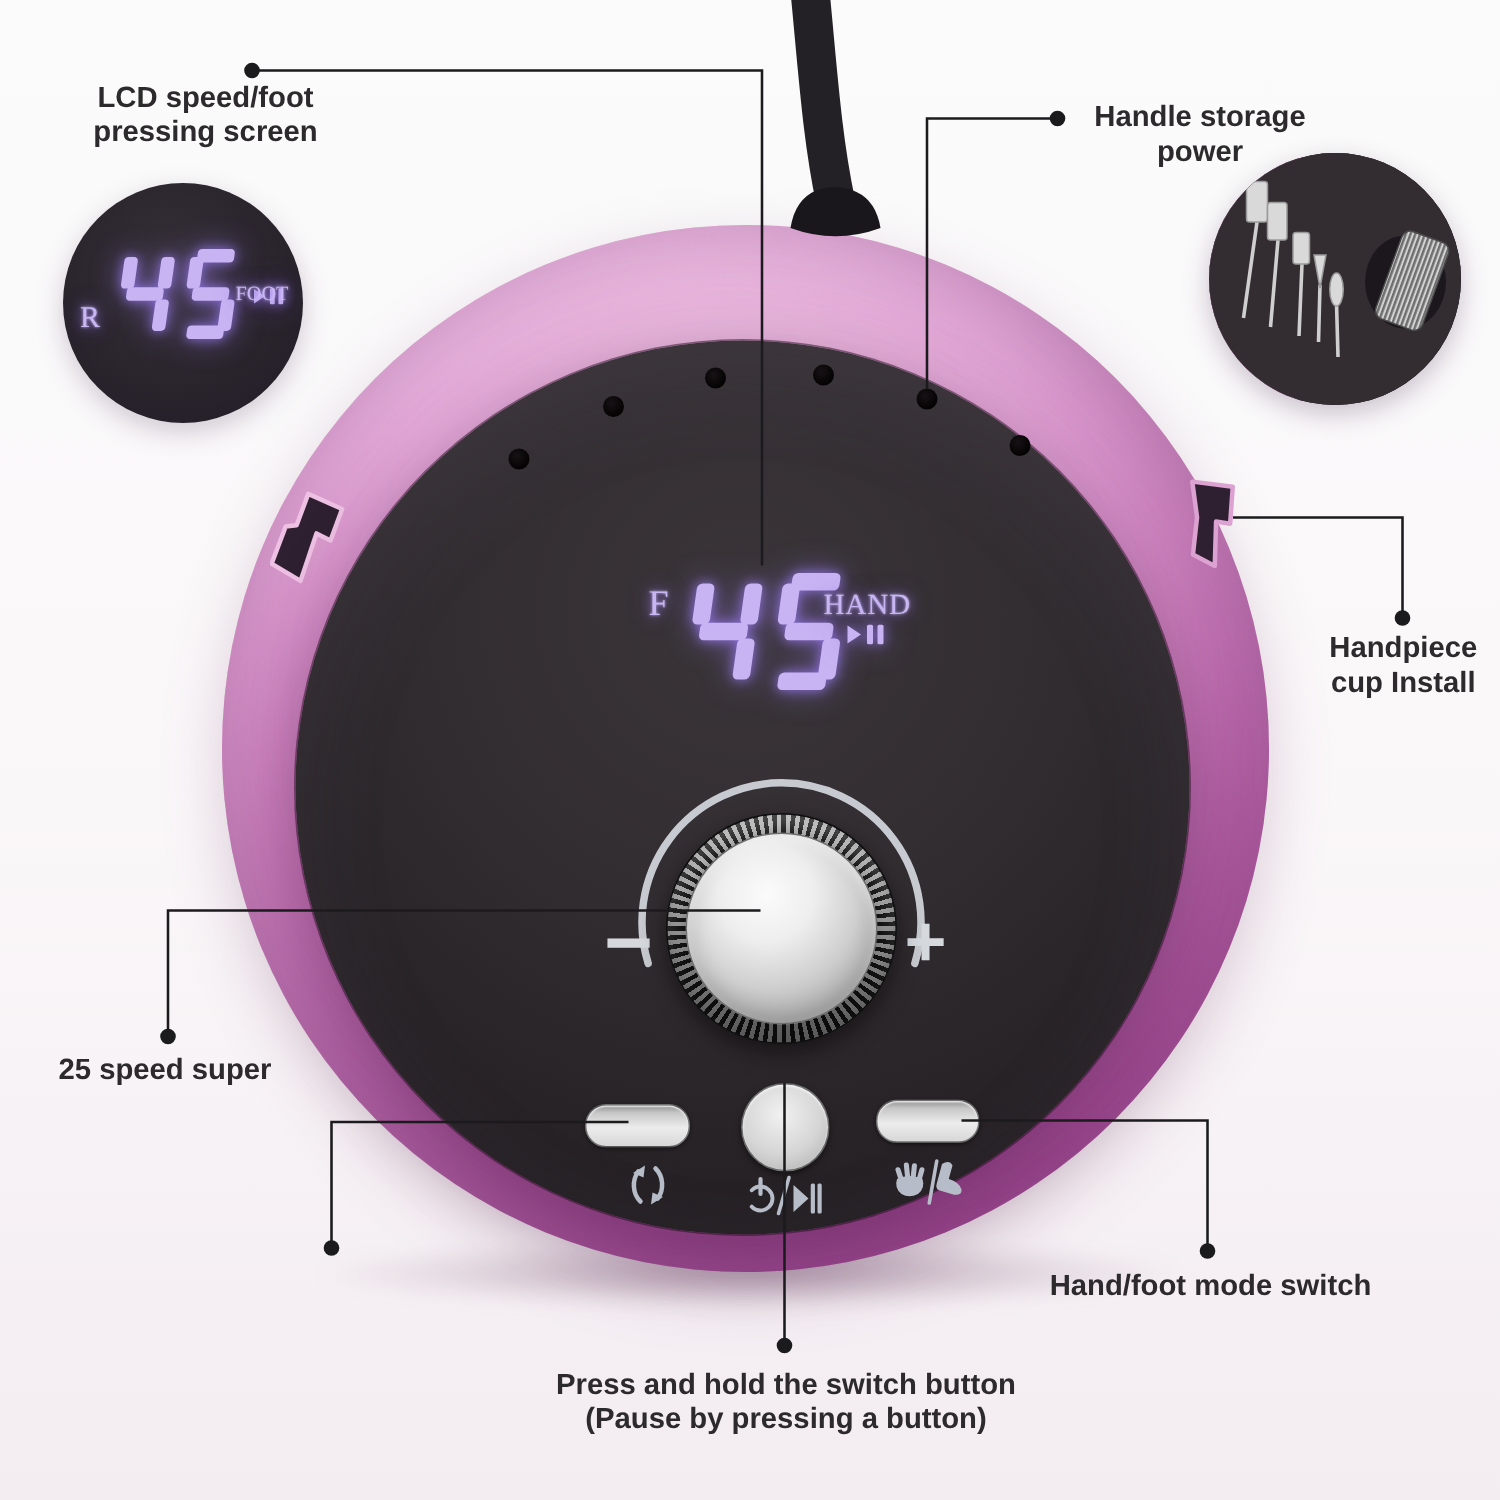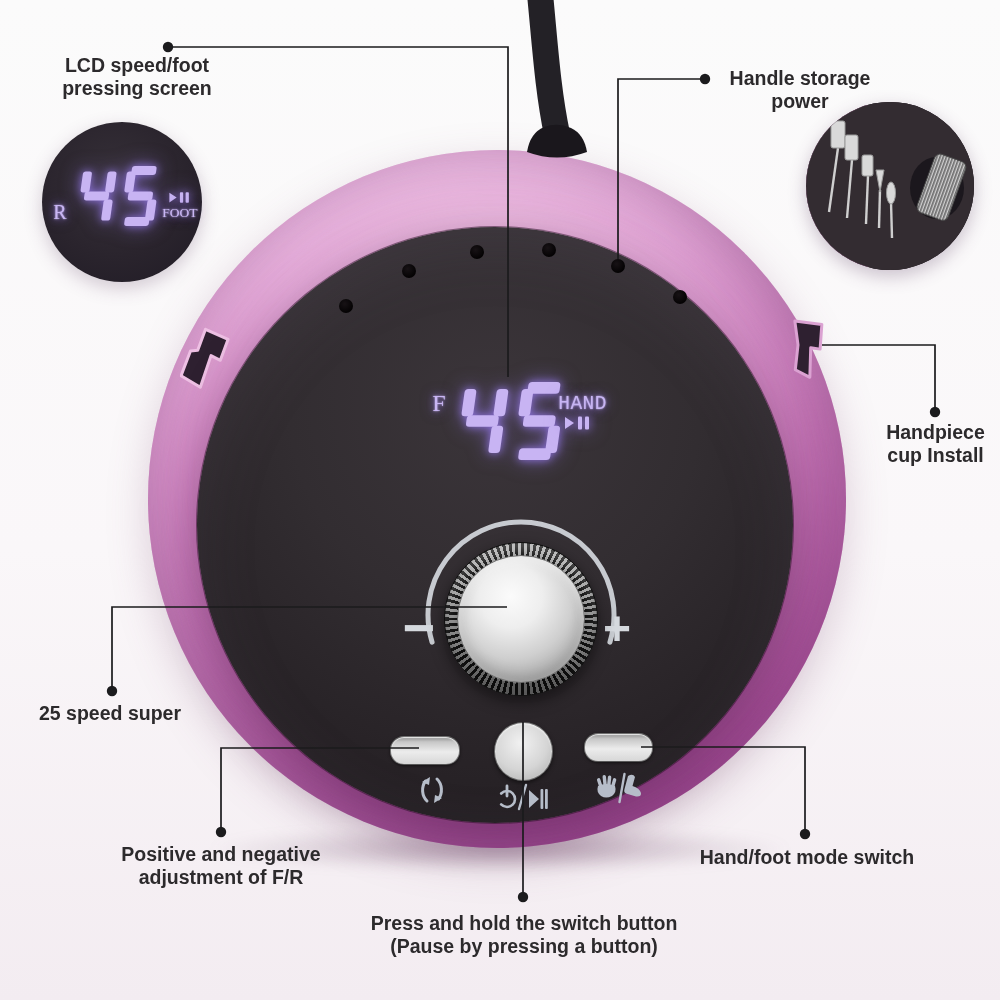--- a/index.html
+++ b/index.html
@@ -122,21 +122,21 @@
               <rect x="5.85" y="33.15" width="31.980000000000008" height="11.7" rx="3.51" fill="#c8b4f3"></rect>
               <rect x="31.980000000000008" y="7.02" width="11.7" height="27.3" rx="3.51" fill="#c8b4f3"></rect>
               <rect x="31.980000000000008" y="43.68" width="11.7" height="27.3" rx="3.51" fill="#c8b4f3"></rect>
               <rect x="62.79000000000001" y="0" width="31.980000000000008" height="11.7" rx="3.51" fill="#c8b4f3"></rect>
               <rect x="56.94000000000001" y="7.02" width="11.7" height="27.3" rx="3.51" fill="#c8b4f3"></rect>
               <rect x="62.79000000000001" y="33.15" width="31.980000000000008" height="11.7" rx="3.51" fill="#c8b4f3"></rect>
               <rect x="88.92000000000002" y="43.68" width="11.7" height="27.3" rx="3.51" fill="#c8b4f3"></rect>
               <rect x="62.79000000000001" y="66.3" width="31.980000000000008" height="11.7" rx="3.51" fill="#c8b4f3"></rect>
             </g>
           </svg></div>
-      <div class="abs led-serif" style="left:352px;top:166px;width:58px;font-size:19.5px;text-align:right;letter-spacing:.5px;font-family:Liberation Mono, monospace;">HAND</div>
+      <div class="abs led-serif" style="left:352px;top:166px;width:58px;font-size:19.5px;text-align:right;letter-spacing:.5px;">HAND</div>
       <svg class="abs led led-glow" style="left:367px;top:188px;color:#c8b4f3;" width="27" height="16" viewBox="0 0 27 16">
         <polygon points="1,2 1,14 10,8" fill="currentColor"></polygon>
         <rect x="14" y="1.5" width="4" height="13" rx="1" fill="currentColor"></rect>
         <rect x="21" y="1.5" width="4" height="13" rx="1" fill="currentColor"></rect>
       </svg>
 
       <svg class="abs" style="left:223px;top:288px;" width="202" height="140">
         <path d="M 12.1 127.2 A 93 93 0 1 1 189.9 127.2" fill="none" stroke="#d4d8dd" stroke-width="5" stroke-linecap="round" opacity=".92"></path>
       </svg>
       <div class="abs sign" style="left:197px;top:376px;width:50px;height:50px;line-height:50px;font-size:56px;">−</div>
@@ -192,21 +192,21 @@
             <rect x="48.300000000000004" y="25.5" width="24.6" height="9" rx="2.6999999999999997" fill="#c8b4f3"></rect>
             <rect x="68.4" y="33.6" width="9" height="21" rx="2.6999999999999997" fill="#c8b4f3"></rect>
             <rect x="48.300000000000004" y="51" width="24.6" height="9" rx="2.6999999999999997" fill="#c8b4f3"></rect>
           </g>
         </svg></div>
     <svg class="abs led led-glow" style="left:126px;top:69px;color:#c8b4f3;" width="23" height="13" viewBox="0 0 27 16">
       <polygon points="1,2 1,14 10,8" fill="currentColor"></polygon>
       <rect x="14" y="1.5" width="4" height="13" rx="1" fill="currentColor"></rect>
       <rect x="21" y="1.5" width="4" height="13" rx="1" fill="currentColor"></rect>
     </svg>
-    <div class="abs led-serif" style="left:115px;top:83px;width:46px;font-size:13.5px;text-align:center;">FOOT</div>
+    <div class="abs led-serif" style="left:115px;top:66px;width:46px;font-size:13.5px;text-align:left;">FOOT</div>
   </div>
 
   <div class="abs inset-bits">
     <div class="abs crescent"></div>
     <div class="abs plate"></div>
     <svg class="abs" style="left:0;top:0;" width="168" height="168">
       <defs>
         <pattern id="knp" width="3" height="6" patternUnits="userSpaceOnUse">
           <rect width="1.5" height="6" fill="#6e6e6e"></rect>
           <rect x="1.5" width="1.5" height="6" fill="#d2d2d2"></rect>
@@ -266,24 +266,20 @@
   <div class="callout-label" style="left:700px;top:67px;width:200px;">
     <div>Handle storage power</div>
   </div>
   <div class="callout-label" style="left:858px;top:421px;width:155px;">
     <div>Handpiece</div>
     <div>cup Install</div>
   </div>
   <div class="callout-label" style="left:15px;top:702px;width:190px;">
     <div>25 speed super</div>
   </div>
-  <div class="callout-label" style="left:91px;top:843px;width:260px;">
-    <div>Positive and negative</div>
-    <div>adjustment of F/R</div>
-  </div>
   <div class="callout-label" style="left:349px;top:912px;width:350px;">
     <div>Press and hold the switch button</div>
     <div>(Pause by pressing a button)</div>
   </div>
   <div class="callout-label" style="left:677px;top:846px;width:260px;">
     <div>Hand/foot mode switch</div>
   </div>
 
 </div>
 

